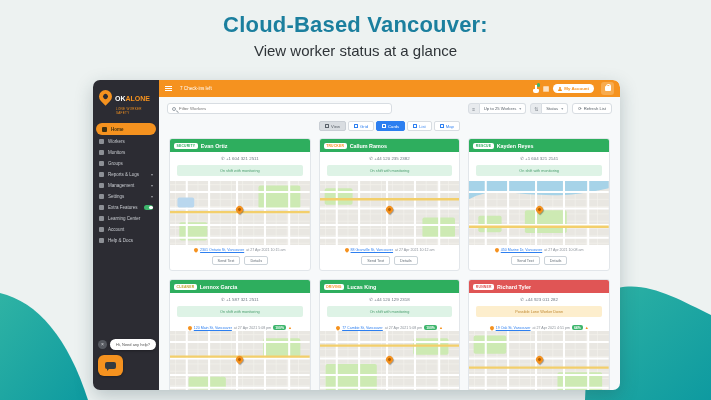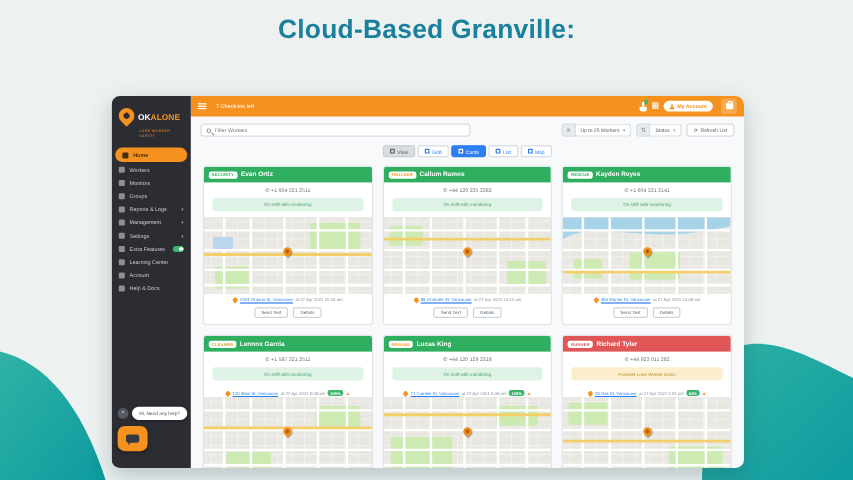--- a/index.html
+++ b/index.html
@@ -156,21 +156,22 @@
     <linearGradient id="tg" x1="0" y1="0" x2="1" y2="1">
       <stop offset="0" stop-color="#2fb3a4"></stop>
       <stop offset="1" stop-color="#0e9aa0"></stop>
     </linearGradient>
   </defs>
   <path d="M618,288 C648,281 680,300 711,315 L711,400 L585,400 C588,340 598,293 618,288 Z" fill="url(#tg)"></path>
   <path d="M0,293 C38,302 68,338 88,400 L0,400 Z" fill="url(#tg)"></path>
 </svg>
 
 <div class="hero">
-  <h1>Cloud-Based Granville:</h1>
+  <h1>Cloud-Based Vancouver:</h1>
+  <h2>View worker status at a glance</h2>
 </div>
 
 <div class="window">
 
   <div class="sidebar">
     <div class="logo">
       <div class="logo-row">
         <span class="pin-logo"></span>
         <span>
           <span class="logo-ok">OK</span><span class="logo-alone">ALONE</span>

